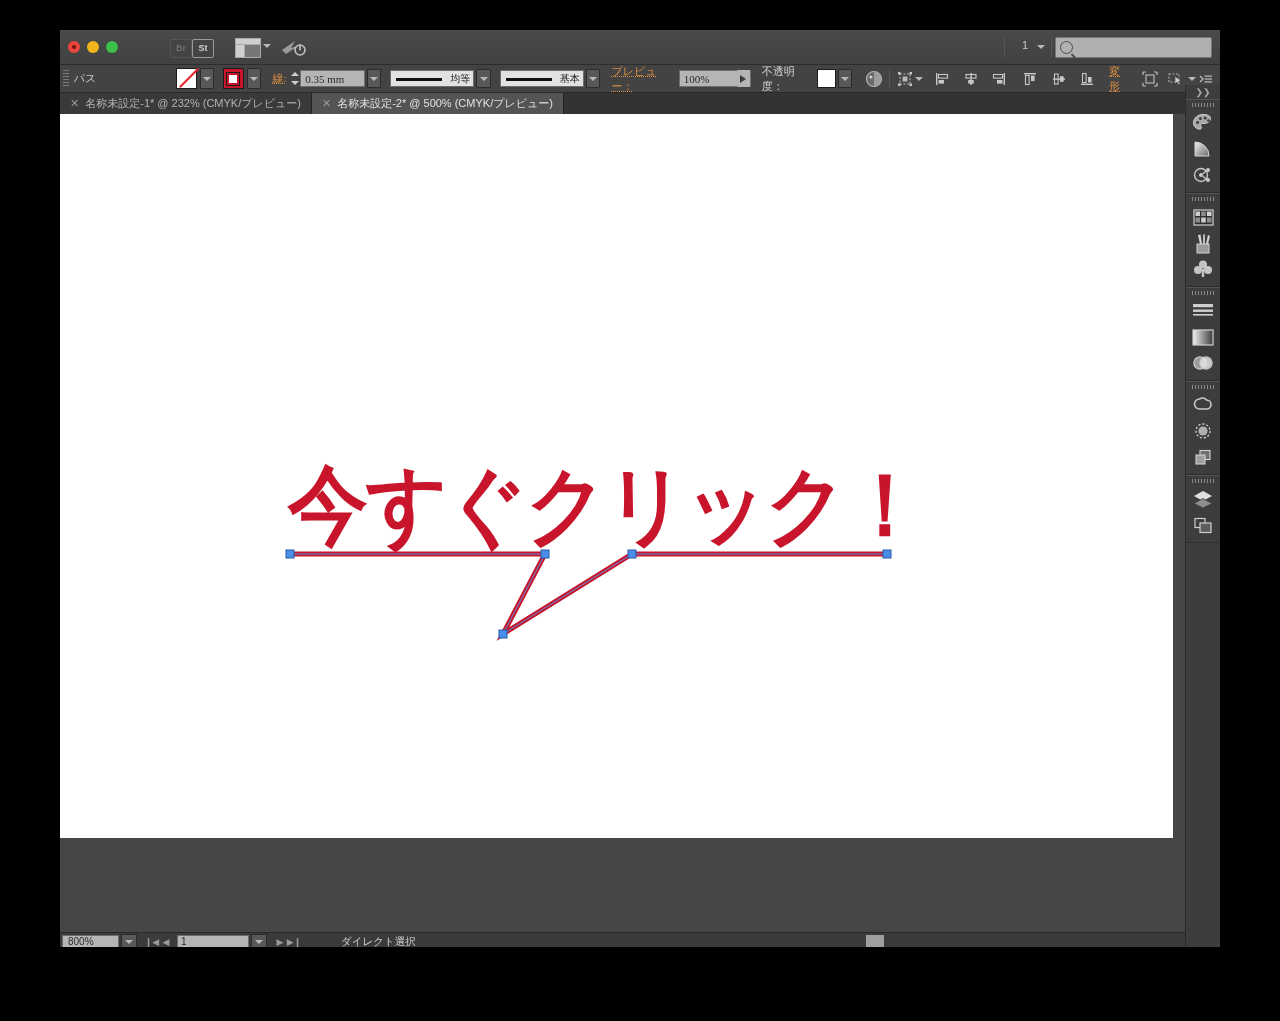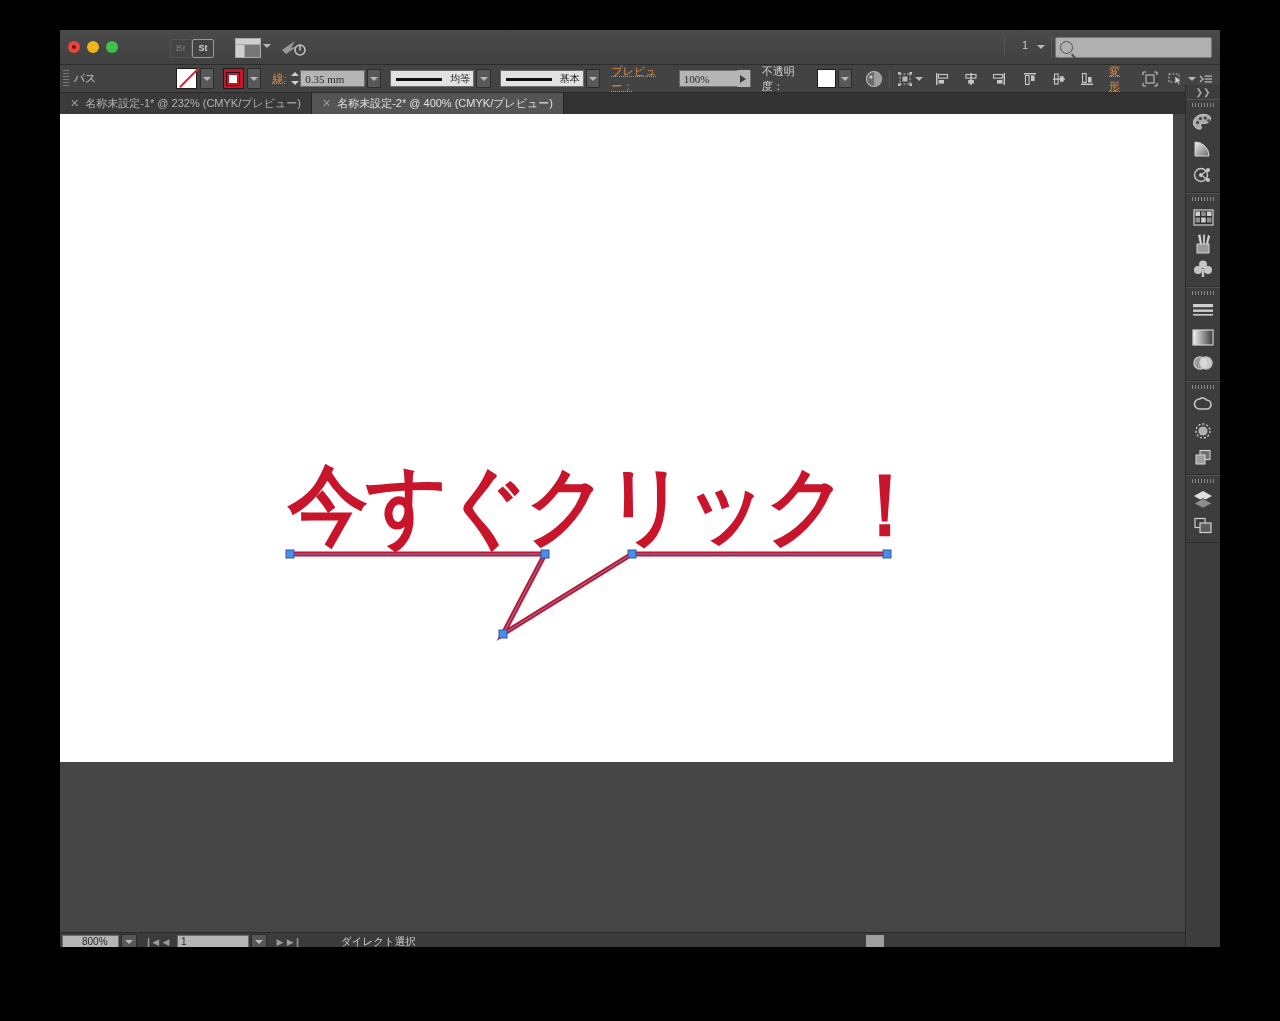--- a/index.html
+++ b/index.html
@@ -161,21 +161,21 @@
     font-size: 11px; color: #b4b4b4;
     border-right: 1px solid #222;
     background: #3a3a3a;
   }
   .tab.active { background: #545454; color: #e2e2e2; }
   .tab .x { font-size: 11px; color: #9a9a9a; }
   
   .workarea { position: relative; height: 818px; background: #464646; }
   .canvas {
     position: absolute; left: 0; top: 0;
-    width: 1113px; height: 648px;
+    width: 1113px; height: 724px;
     background: #fff;
     overflow: hidden;
   }
   .art { position: absolute; left: 0; top: 0; width: 1113px; height: 800px; }
   .art-text {
     position: absolute; left: 228px; top: 335px;
     font-family: "DejaVu Sans", "Liberation Sans", sans-serif;
     font-size: 80px; font-weight: bold;
     color: #c8152b;
     letter-spacing: -2px;
@@ -203,21 +203,21 @@
   
   .statusbar {
     position: relative; height: 17px;
     background: #3b3b3b;
     display: flex; align-items: center;
     border-top: 1px solid #2a2a2a;
   }
   .zoom-field {
     width: 57px; height: 14px; background: #b5b5b5; border: 1px solid #6d6d6d;
     font-size: 10px; color: #2b2b2b; display: flex; align-items: center;
-    padding-left: 19px; box-sizing: border-box; margin-left: 2px;
+    padding-left: 5px; box-sizing: border-box; margin-left: 2px;
   }
   .sb-drop {
     width: 14px; height: 14px; background: #585858; border: 1px solid #2b2b2b;
     display: flex; align-items: center; justify-content: center;
   }
   .page-field {
     width: 72px; height: 14px; background: #b5b5b5; border: 1px solid #6d6d6d;
     font-size: 10px; color: #2b2b2b; display: flex; align-items: center;
     padding-left: 3px; box-sizing: border-box;
   }
@@ -450,21 +450,21 @@
     </div>
   </div>
 
   <div class="tabbar">
     <div class="tab">
       <span class="x">✕</span>
       <span>名称未設定-1* @ 232% (CMYK/プレビュー)</span>
     </div>
     <div class="tab active">
       <span class="x">✕</span>
-      <span>名称未設定-2* @ 400% (CMYK/プレビュー)</span>
+      <span>名称未設定-2* @ 500% (CMYK/プレビュー)</span>
     </div>
   </div>
 
   <div class="workarea">
     <div class="canvas">
 
       <div class="art-text">今すぐクリック！</div>
 
       <svg class="art" viewBox="0 0 1113 800">
 

